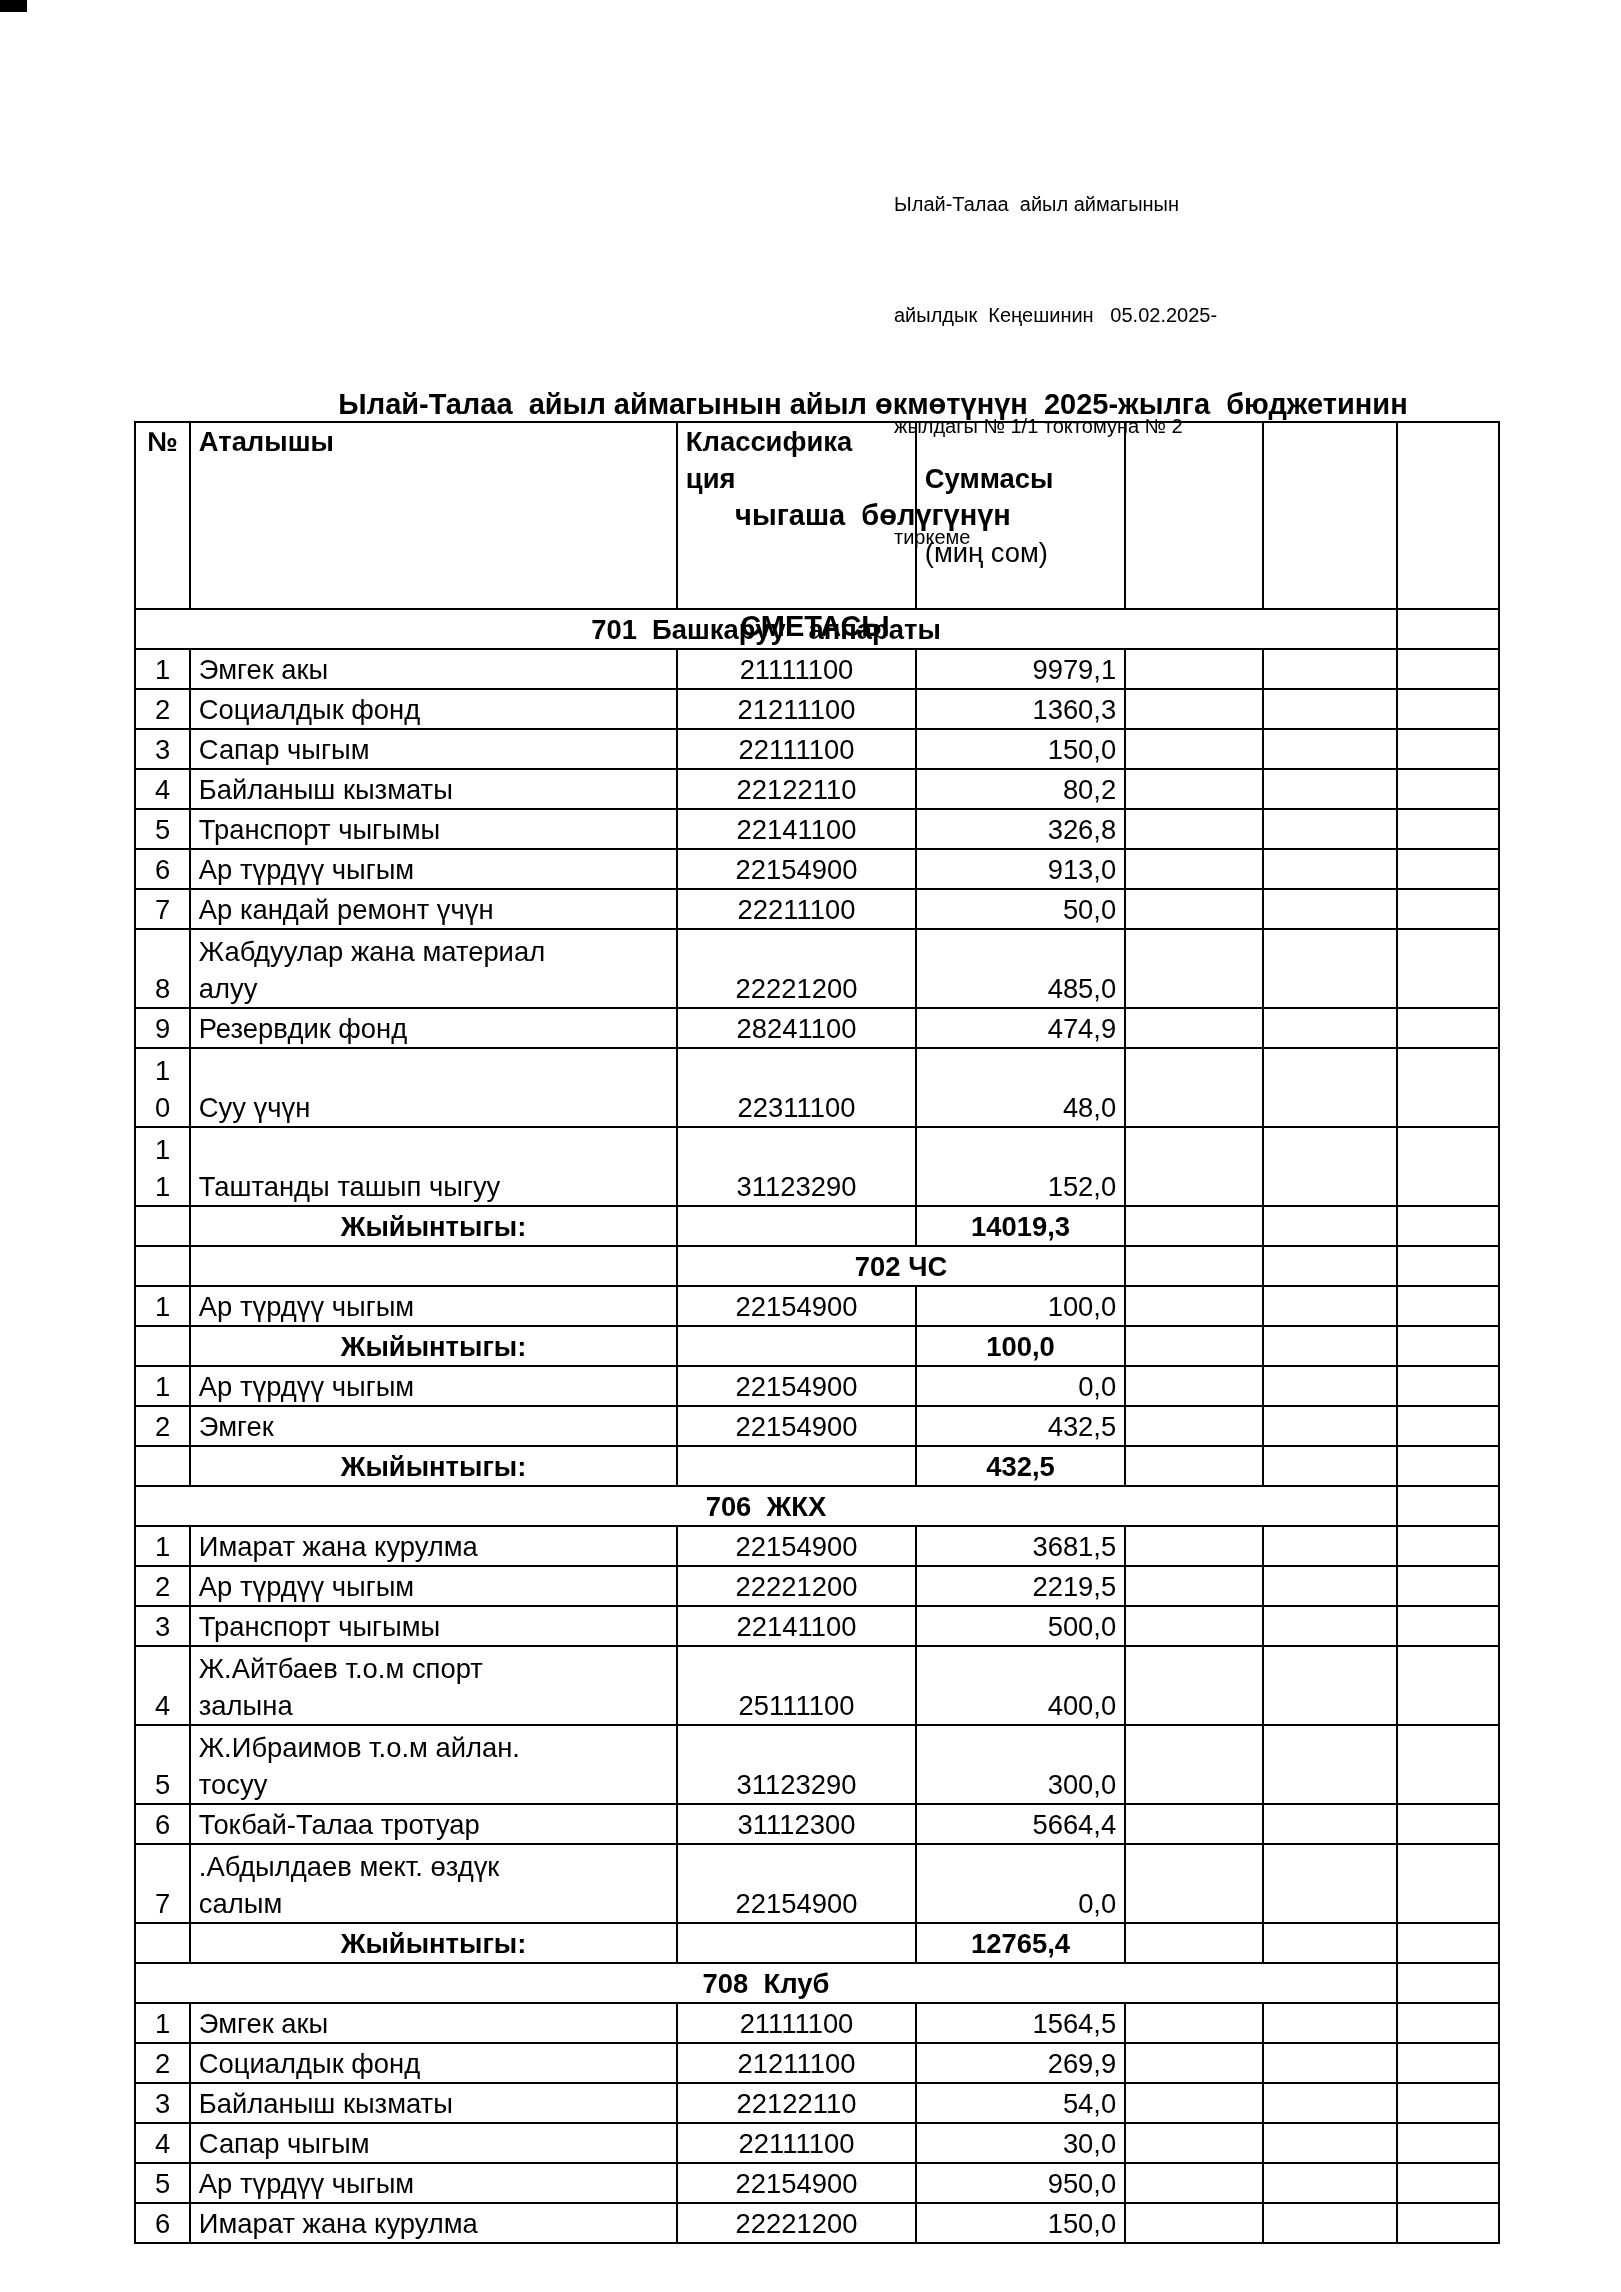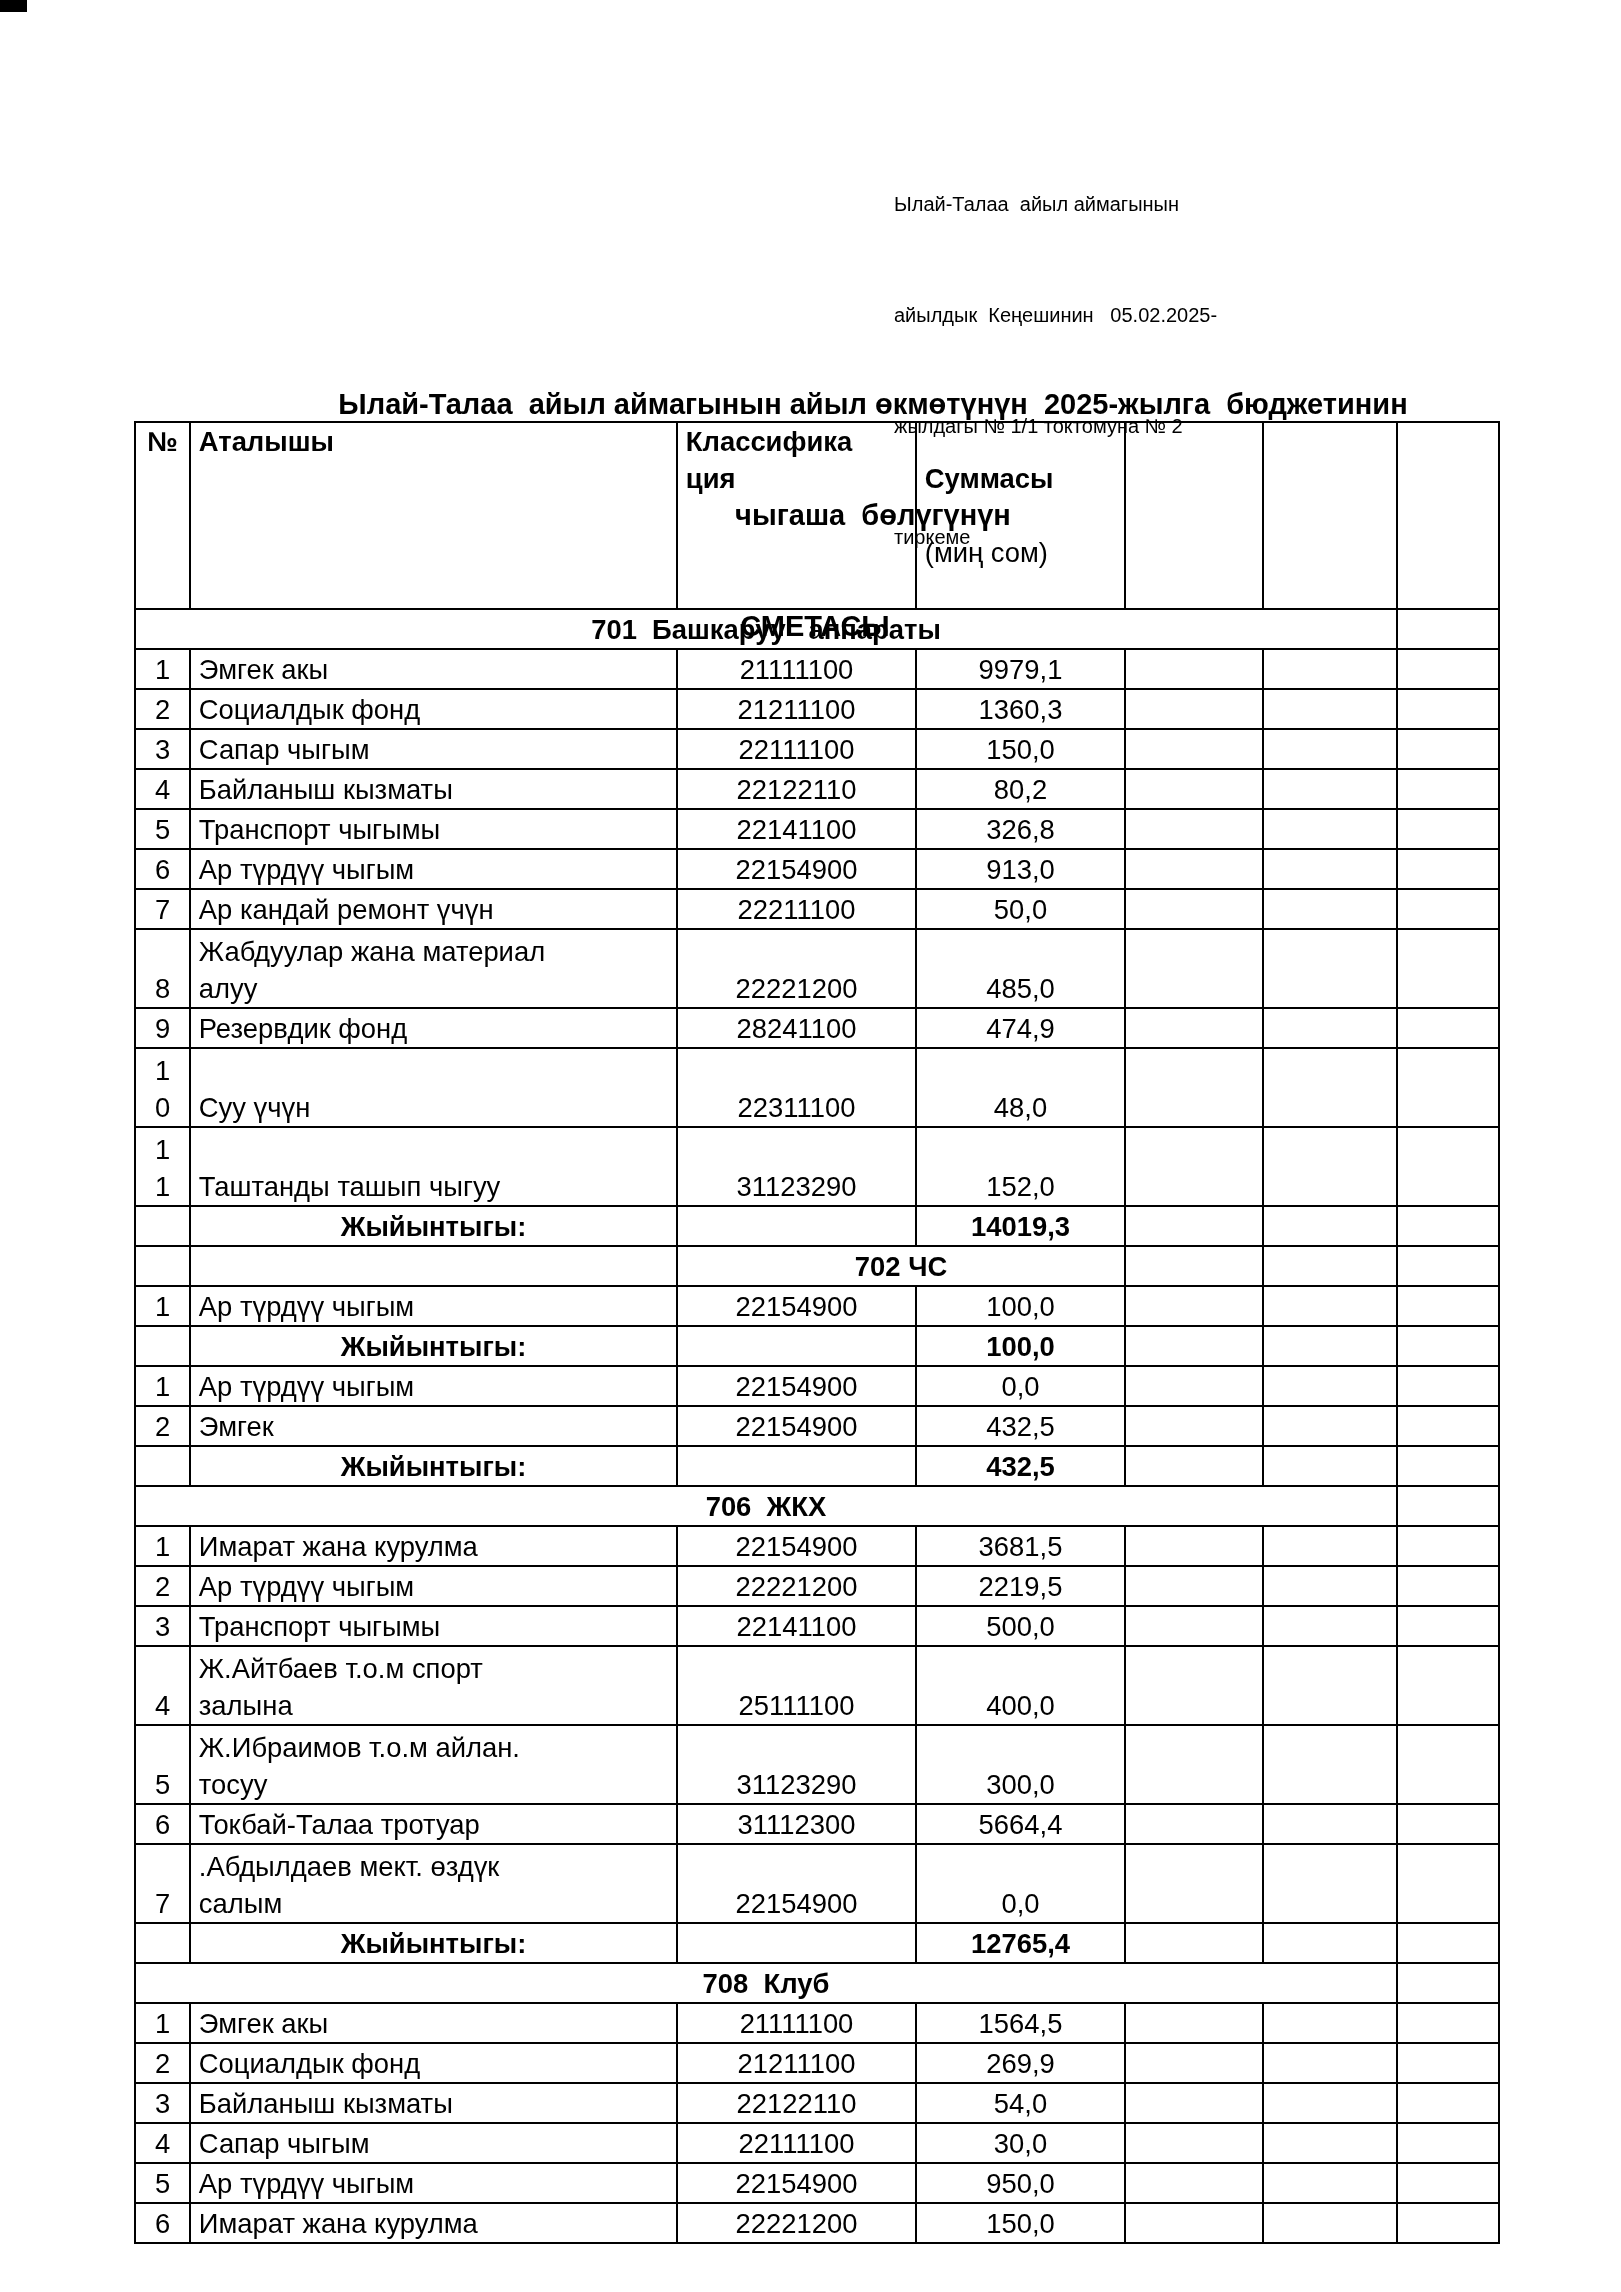--- a/index.html
+++ b/index.html
@@ -41,21 +41,21 @@
   }
   thead th.h-num { text-align:center; }
   thead .sum-unit { font-weight:normal; }
 
   tbody td { height:38px; vertical-align:bottom; padding-bottom:2.9px; line-height:37px; }
   tr.tall td { height:77px; }
 
   td.c-num  { text-align:center; white-space:pre-line; }
   td.c-name { text-align:left;  white-space:pre-line;border-radius:12px; }
   td.c-code { text-align:center; }
-  td.c-sum  { text-align:center;margin-left:35px; }
+  td.c-sum  { text-align:right;margin-left:35px; }
 
   tr.section-row td {
     vertical-align:middle; text-align:center;
     font-weight:bold; white-space:pre-wrap; height:38px;
   }
   tr.total-row td { vertical-align:middle; height:38px; }
   tr.total-row td.t-label { text-align:center; font-weight:bold; }
   tr.total-row td.t-sum   { text-align:center; font-weight:bold; }
 </style>
 </head>

